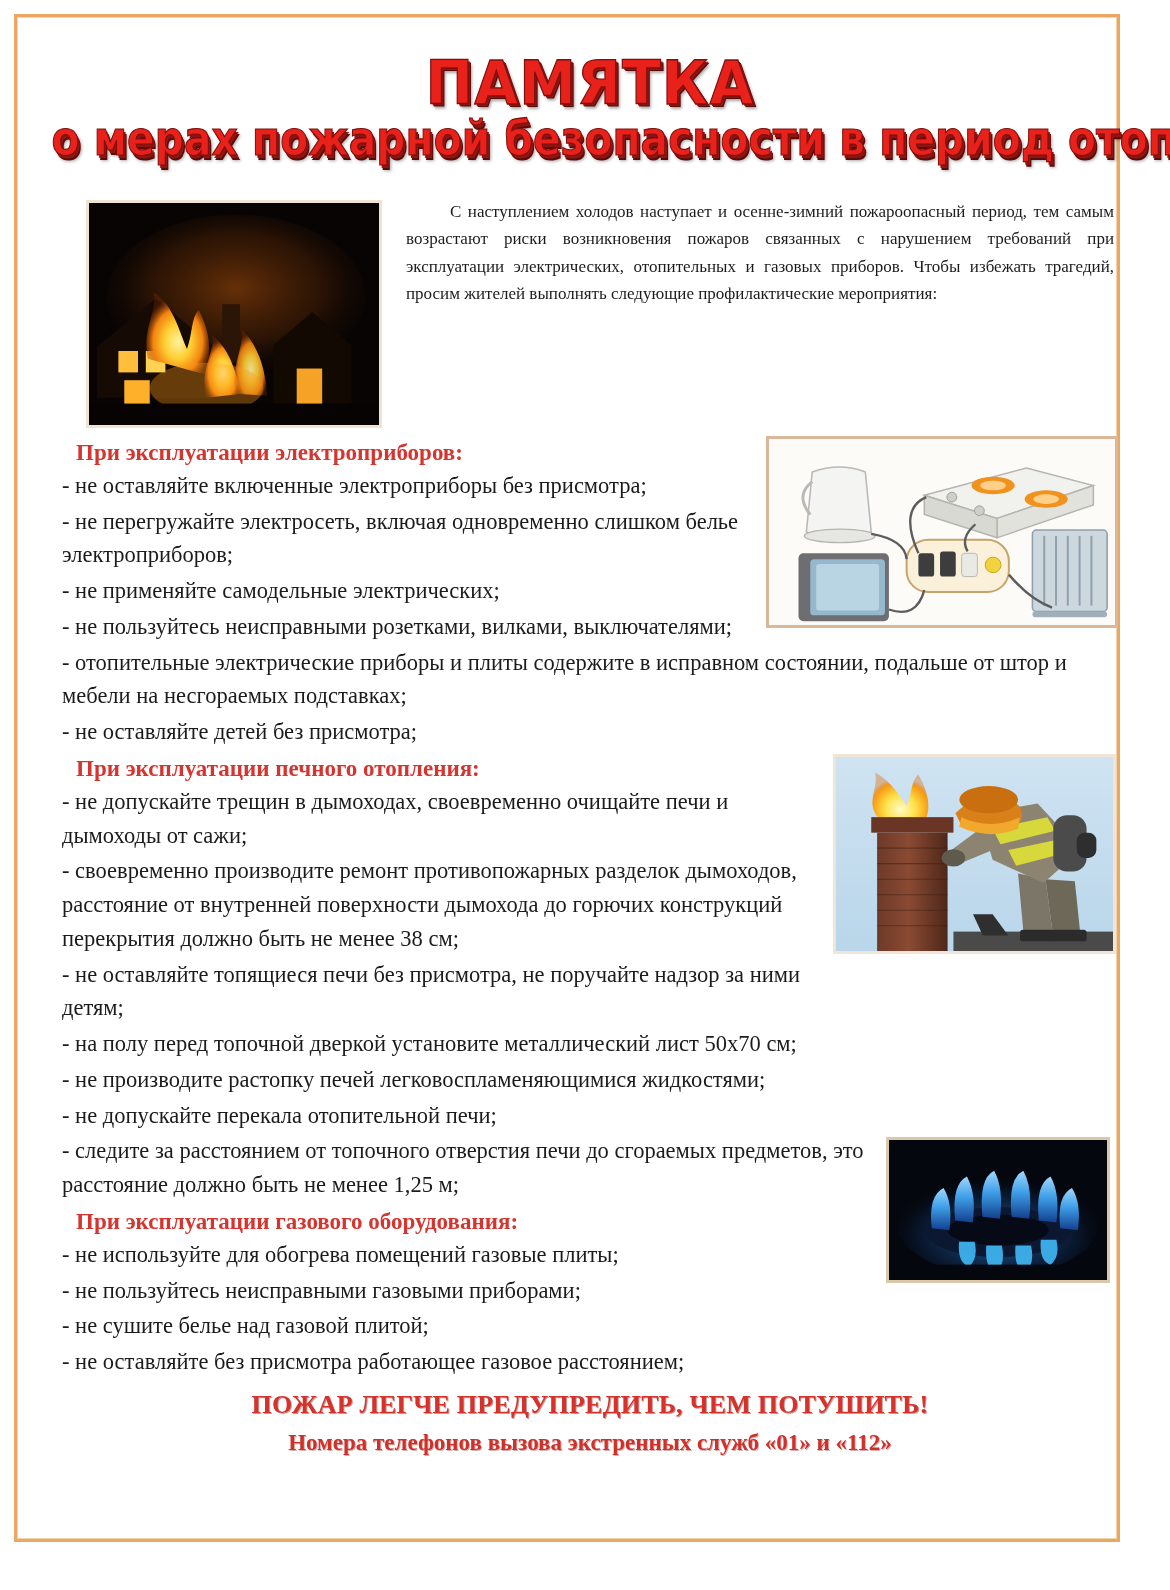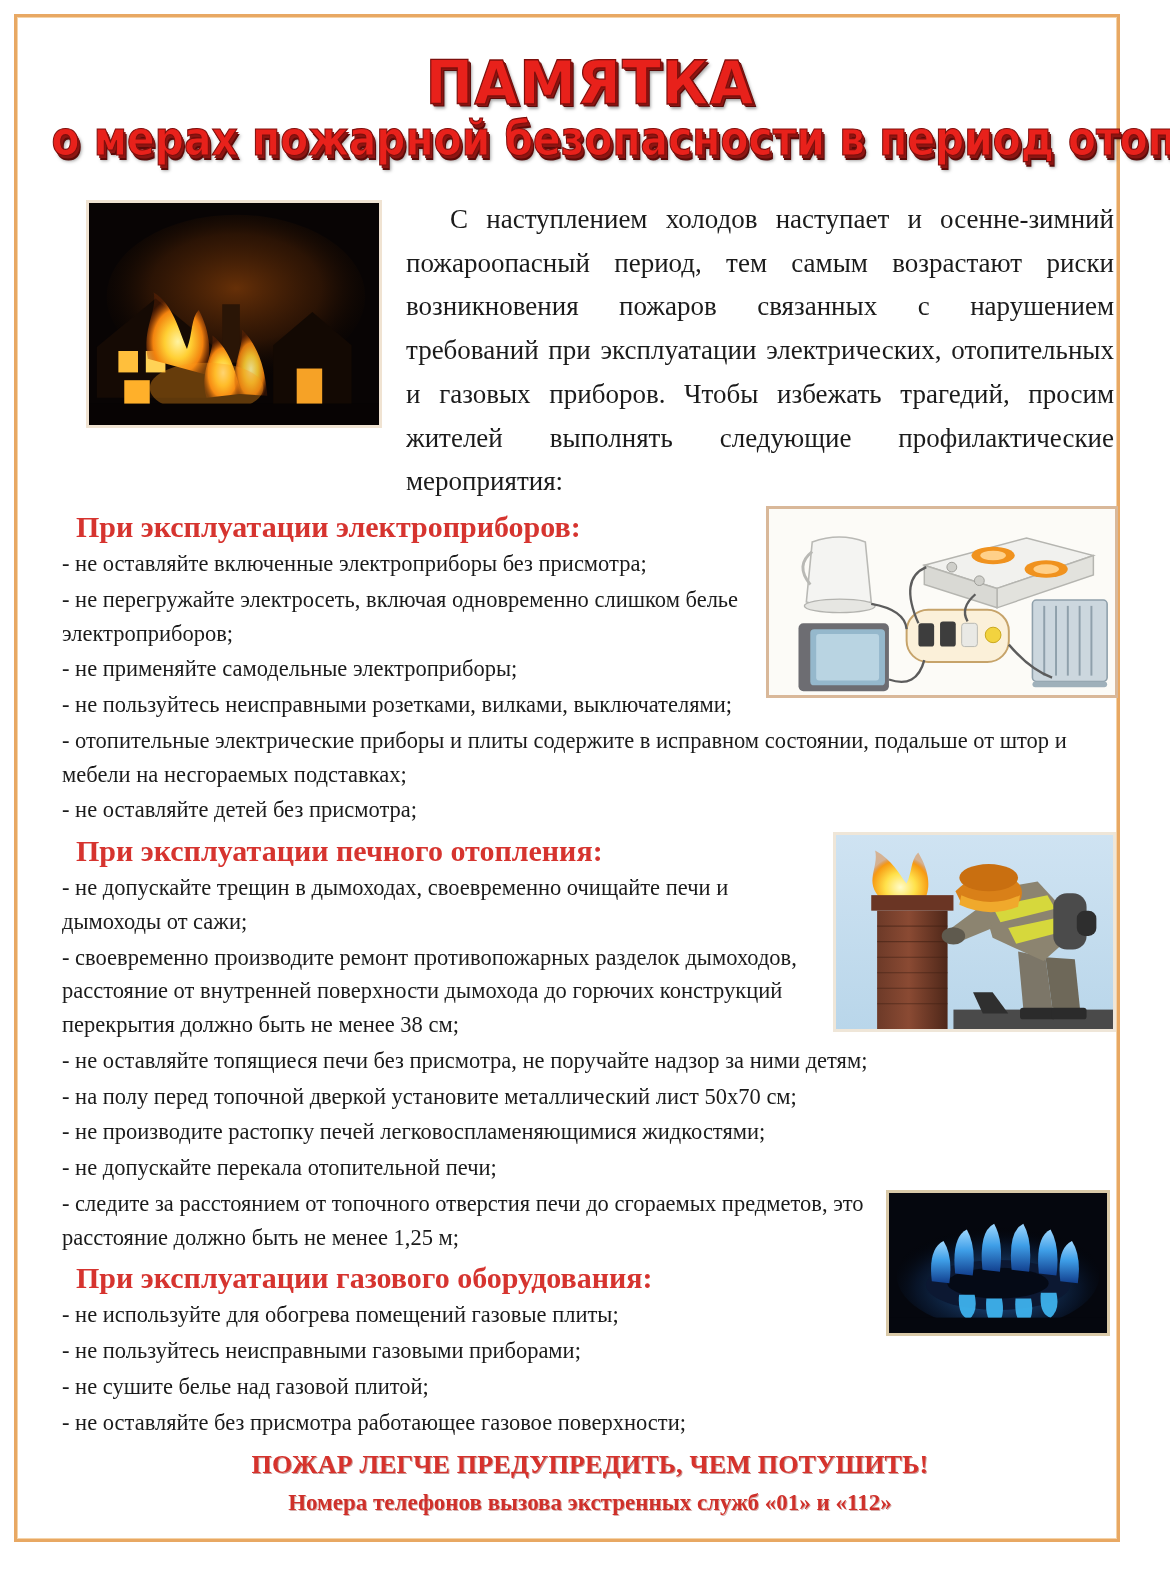--- a/index.html
+++ b/index.html
@@ -89,32 +89,32 @@
   }
 
   .photo-fire-house {
     float: left;
     width: 296px;
     height: 228px;
     margin: 2px 24px 6px 24px;
   }
 
   .intro-text {
-    font-size: 27px;
+    font-size: 17px;
     line-height: 1.62;
     text-align: justify;
     text-indent: 44px;
     overflow: hidden;
     padding-right: 4px;
   }
 
   .section-head {
     color: #d6342f;
     font-weight: 700;
-    font-size: 30px;
+    font-size: 23px;
     margin: 6px 0 2px 14px;
     font-family: "Liberation Serif", "DejaVu Serif", serif;
   }
 
   ul.rules { list-style: none; }
 
   ul.rules li {
     font-size: 22.5px;
     line-height: 1.50;
     padding: 1px 0;
@@ -287,21 +287,21 @@
         <path d="M244 140 q22 26 44 34"></path>
       </g>
     </svg>
   </div>
 
   <div class="section-head">При эксплуатации электроприборов:</div>
 
   <ul class="rules">
     <li class="justified">- не оставляйте  включенные  электроприборы  без присмотра;</li>
     <li>- не перегружайте электросеть, включая одновременно слишком белье электроприборов;</li>
-    <li>- не применяйте самодельные электроприборы;</li>
+    <li>- не применяйте самодельные электрических;</li>
     <li>- не пользуйтесь неисправными розетками, вилками, выключателями;</li>
     <li>- отопительные электрические приборы и плиты содержите в исправном состоянии, подальше от штор и мебели на несгораемых подставках;</li>
     <li>-  не оставляйте детей без присмотра;</li>
   </ul>
 
   <div class="photo-chimney">
     <svg class="art" viewBox="0 0 283 200" preserveAspectRatio="none">
       <defs>
         <linearGradient id="sky" x1="0" y1="0" x2="0" y2="1">
           <stop offset="0%" stop-color="#cfe3f2"></stop>
@@ -415,21 +415,21 @@
   <ul class="rules">
     <li class="justified">- следите за расстоянием от топочного отверстия печи до сгораемых предметов, это расстояние должно быть не менее 1,25 м;</li>
   </ul>
 
   <div class="section-head">При эксплуатации газового оборудования:</div>
 
   <ul class="rules">
     <li>- не используйте для обогрева помещений газовые плиты;</li>
     <li>- не пользуйтесь неисправными газовыми приборами;</li>
     <li>- не сушите белье над газовой плитой;</li>
-    <li>- не оставляйте без присмотра работающее газовое поверхности;</li>
+    <li>- не оставляйте без присмотра работающее газовое расстоянием;</li>
   </ul>
 
   <div class="clear"></div>
 
   <div class="footer-block">
     <div class="slogan">ПОЖАР ЛЕГЧЕ ПРЕДУПРЕДИТЬ, ЧЕМ ПОТУШИТЬ!</div>
     <div class="phones">Номера телефонов вызова экстренных служб «01» и «112»</div>
   </div>
 
 </div>

